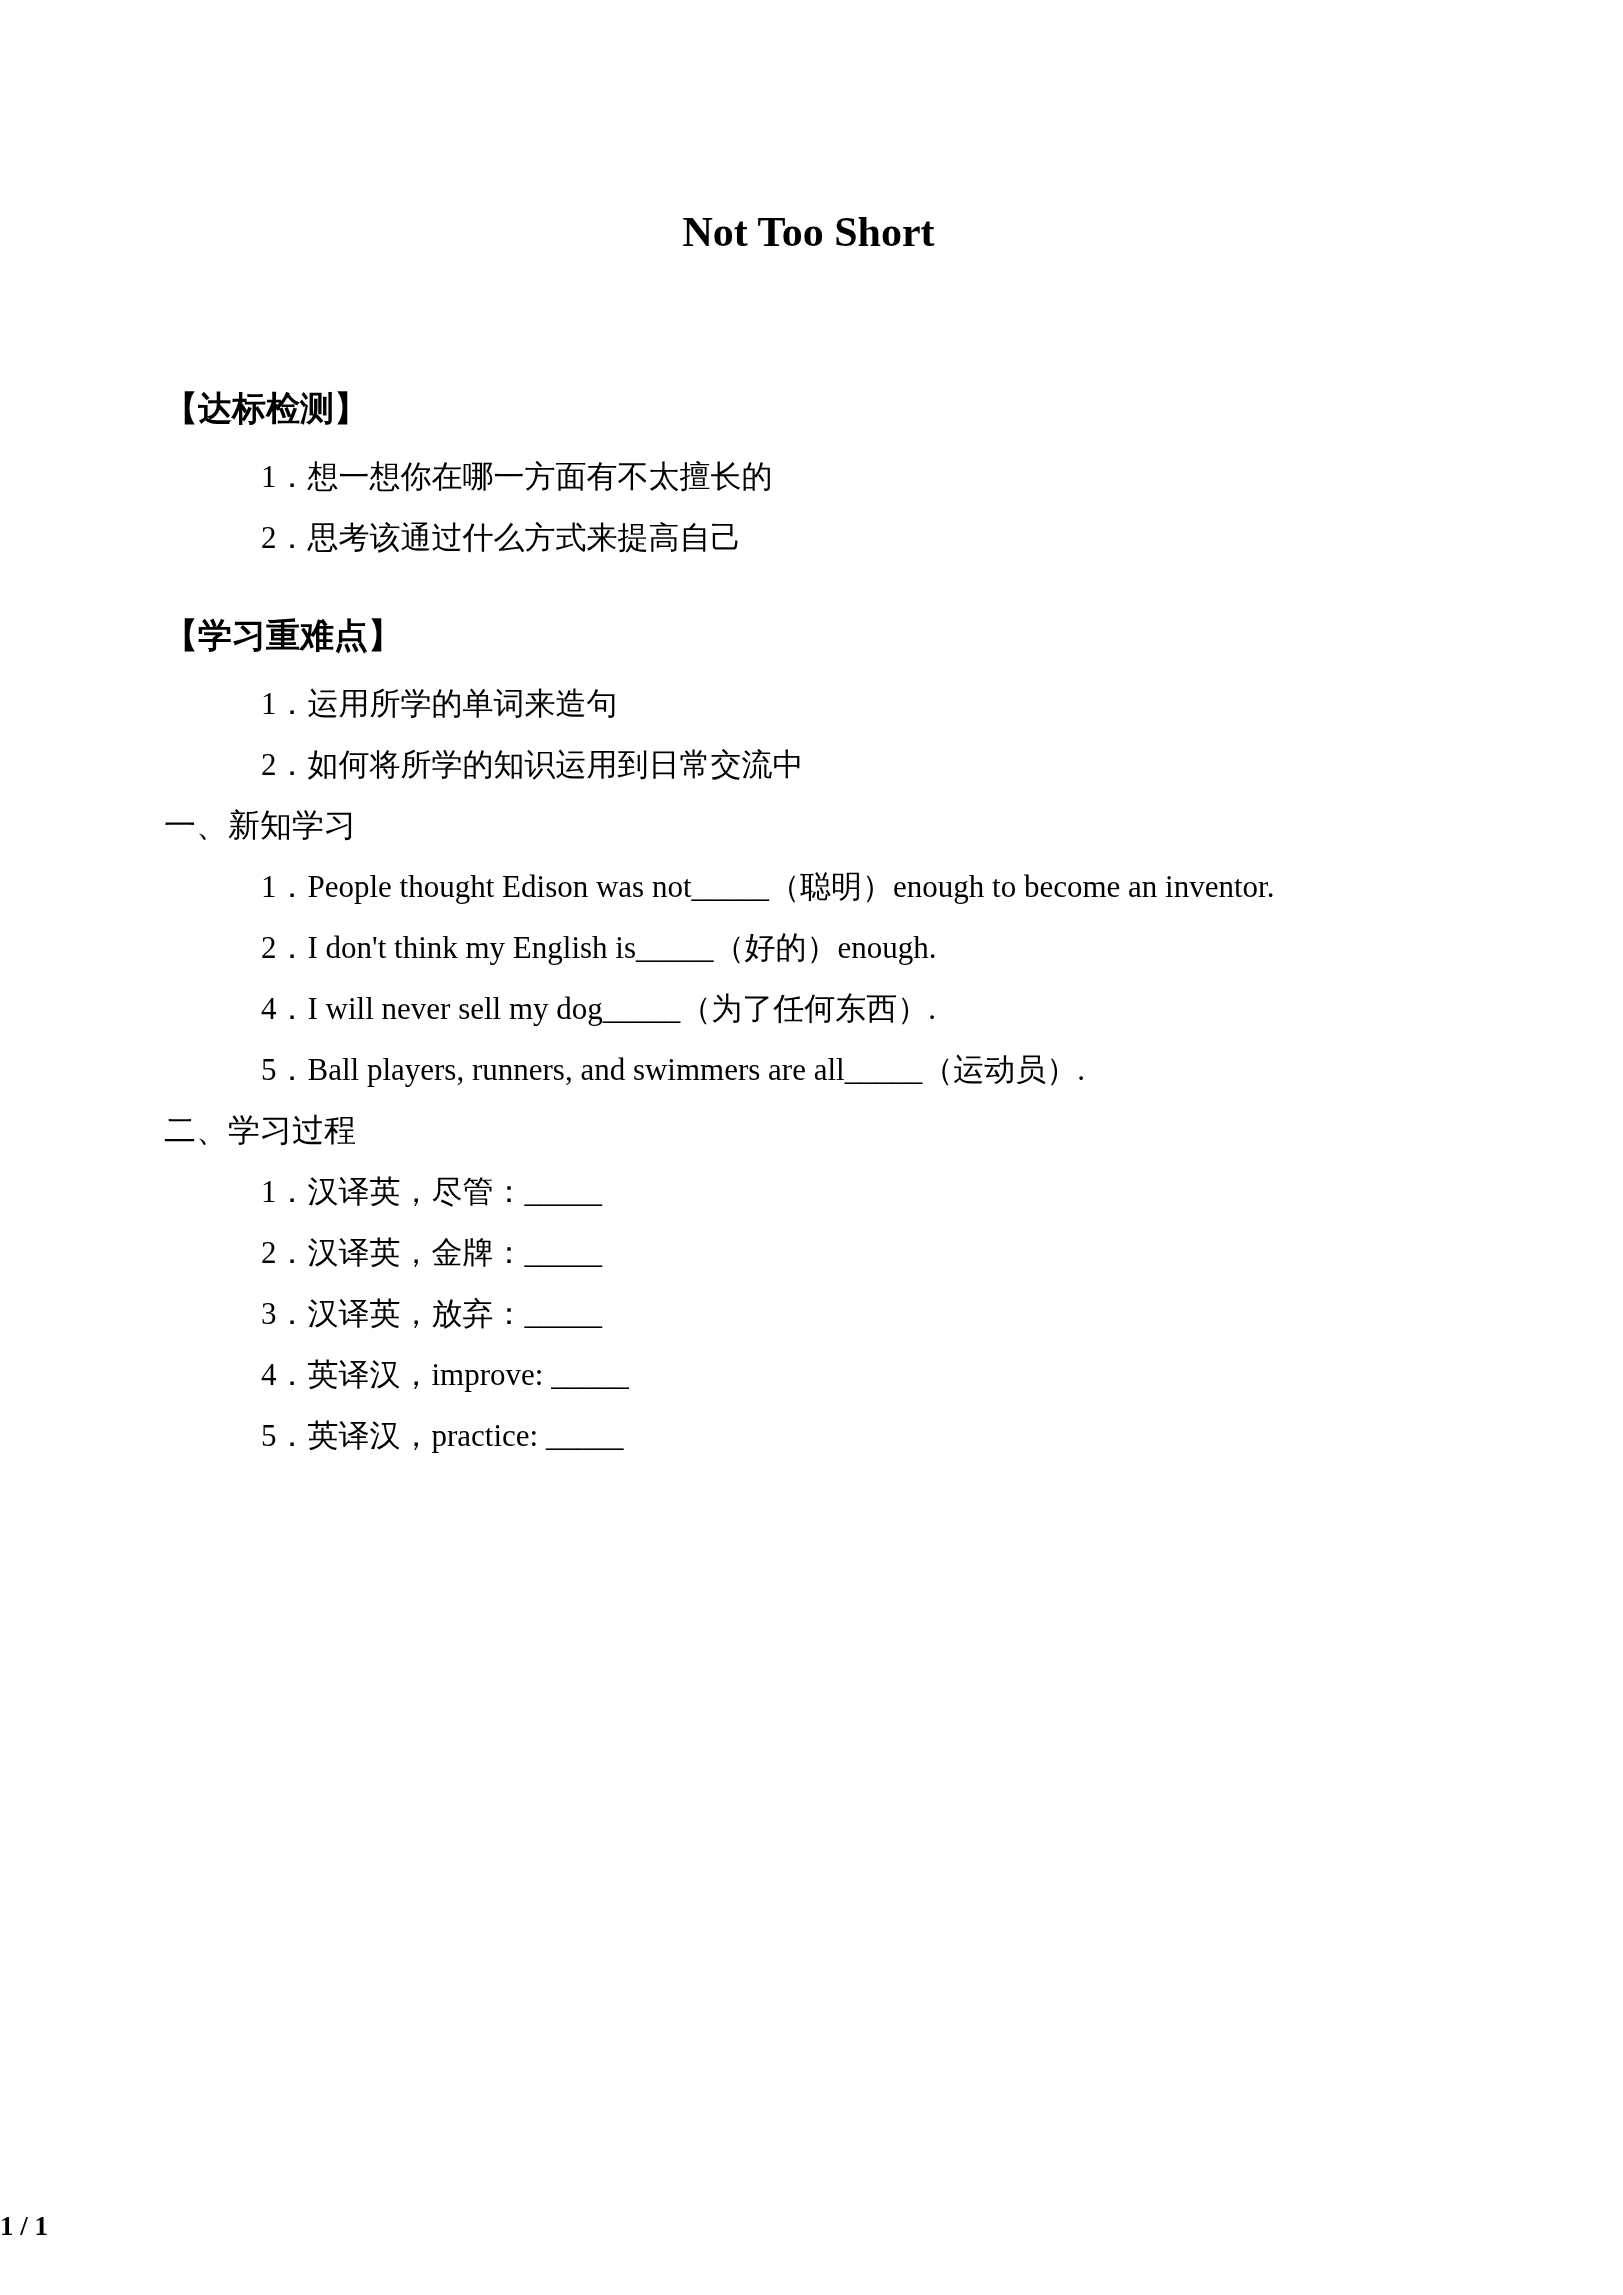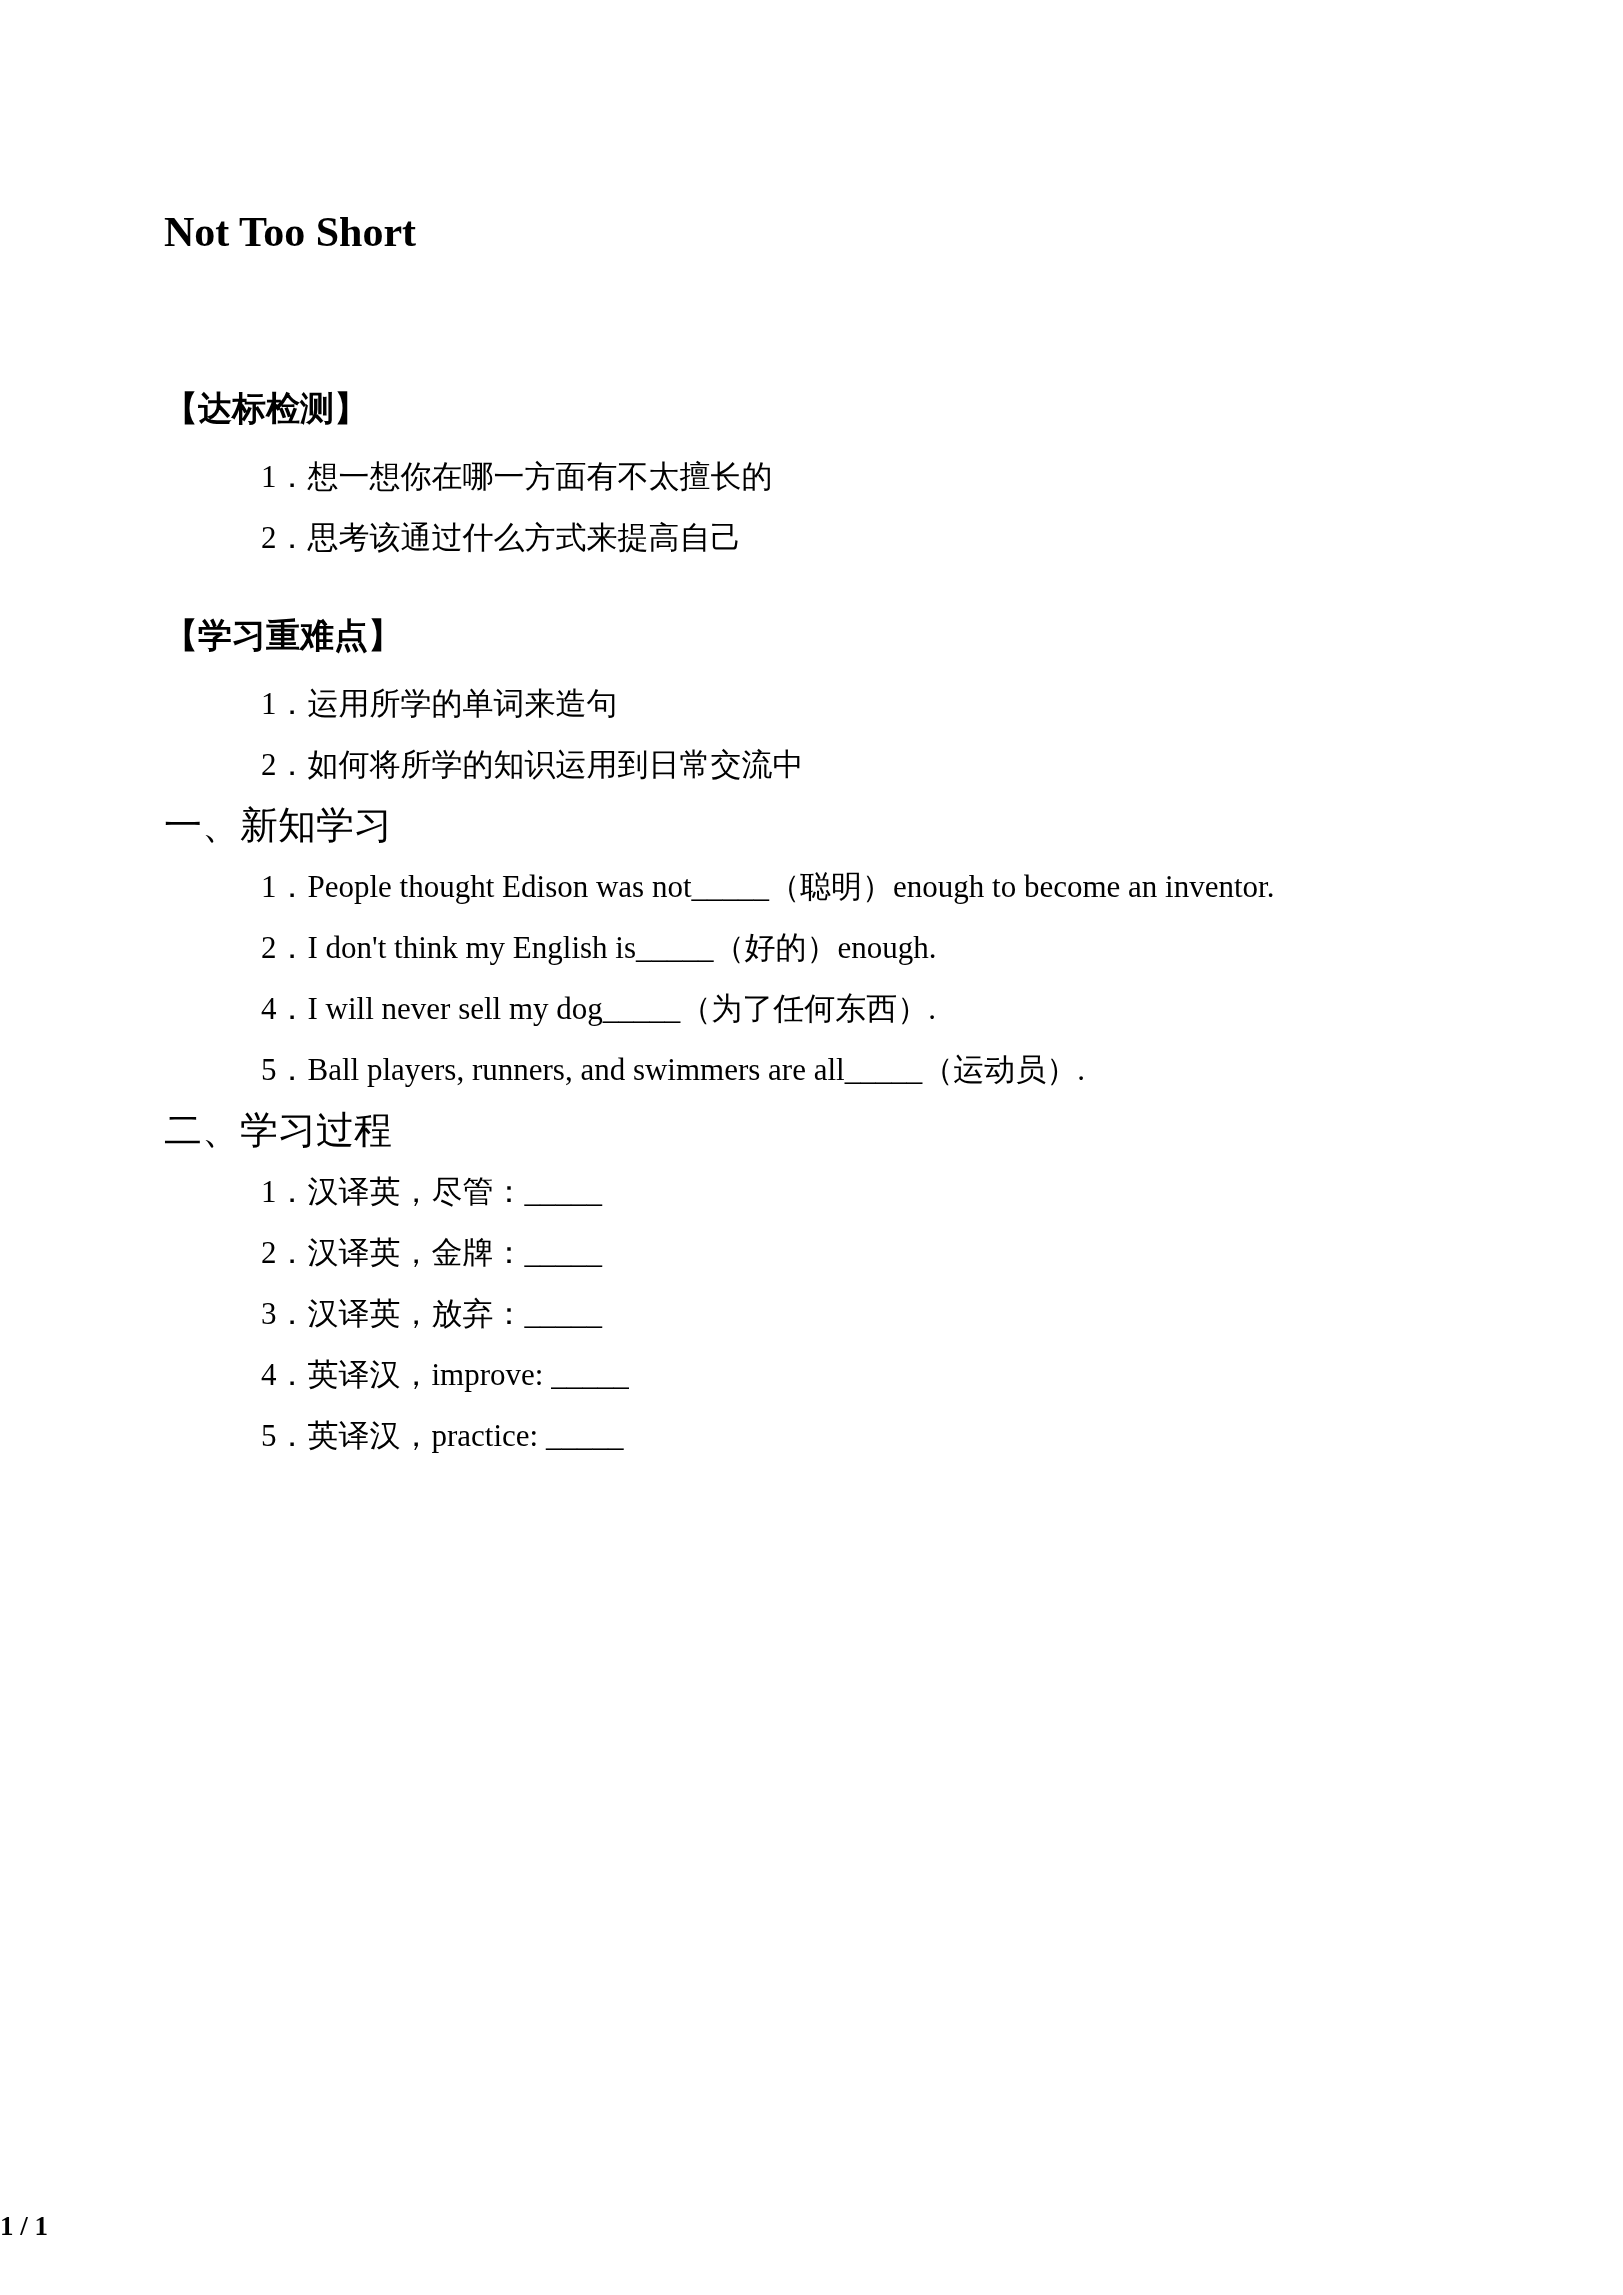--- a/index.html
+++ b/index.html
@@ -11,40 +11,41 @@
     font-family: "Liberation Serif", "DejaVu Serif", serif;
     position: relative;
     overflow: hidden;
   }
   .doc {
     padding: 205px 170px 0 164px;
   }
   .title {
     font-size: 42px;
     font-weight: 700;
+    text-align: center;
     margin: 0;
     line-height: 1.3;
   }
   .heading {
     font-size: 34px;
     font-weight: 700;
     margin: 42px 0 12.3px 0;
     line-height: 1.5;
   }
   .heading.first {
     margin-top: 123px;
   }
   .item {
     font-size: 31px;
     line-height: 61px;
     margin: 0;
     padding-left: 97px;
   }
   .sub-label {
-    font-size: 38px;
+    font-size: 32px;
     line-height: 61px;
     margin: 0;
   }
   .footer {
     position: absolute;
     left: 0;
     right: 8px;
     bottom: 53px;
     text-align: left;
     font-size: 27px;

